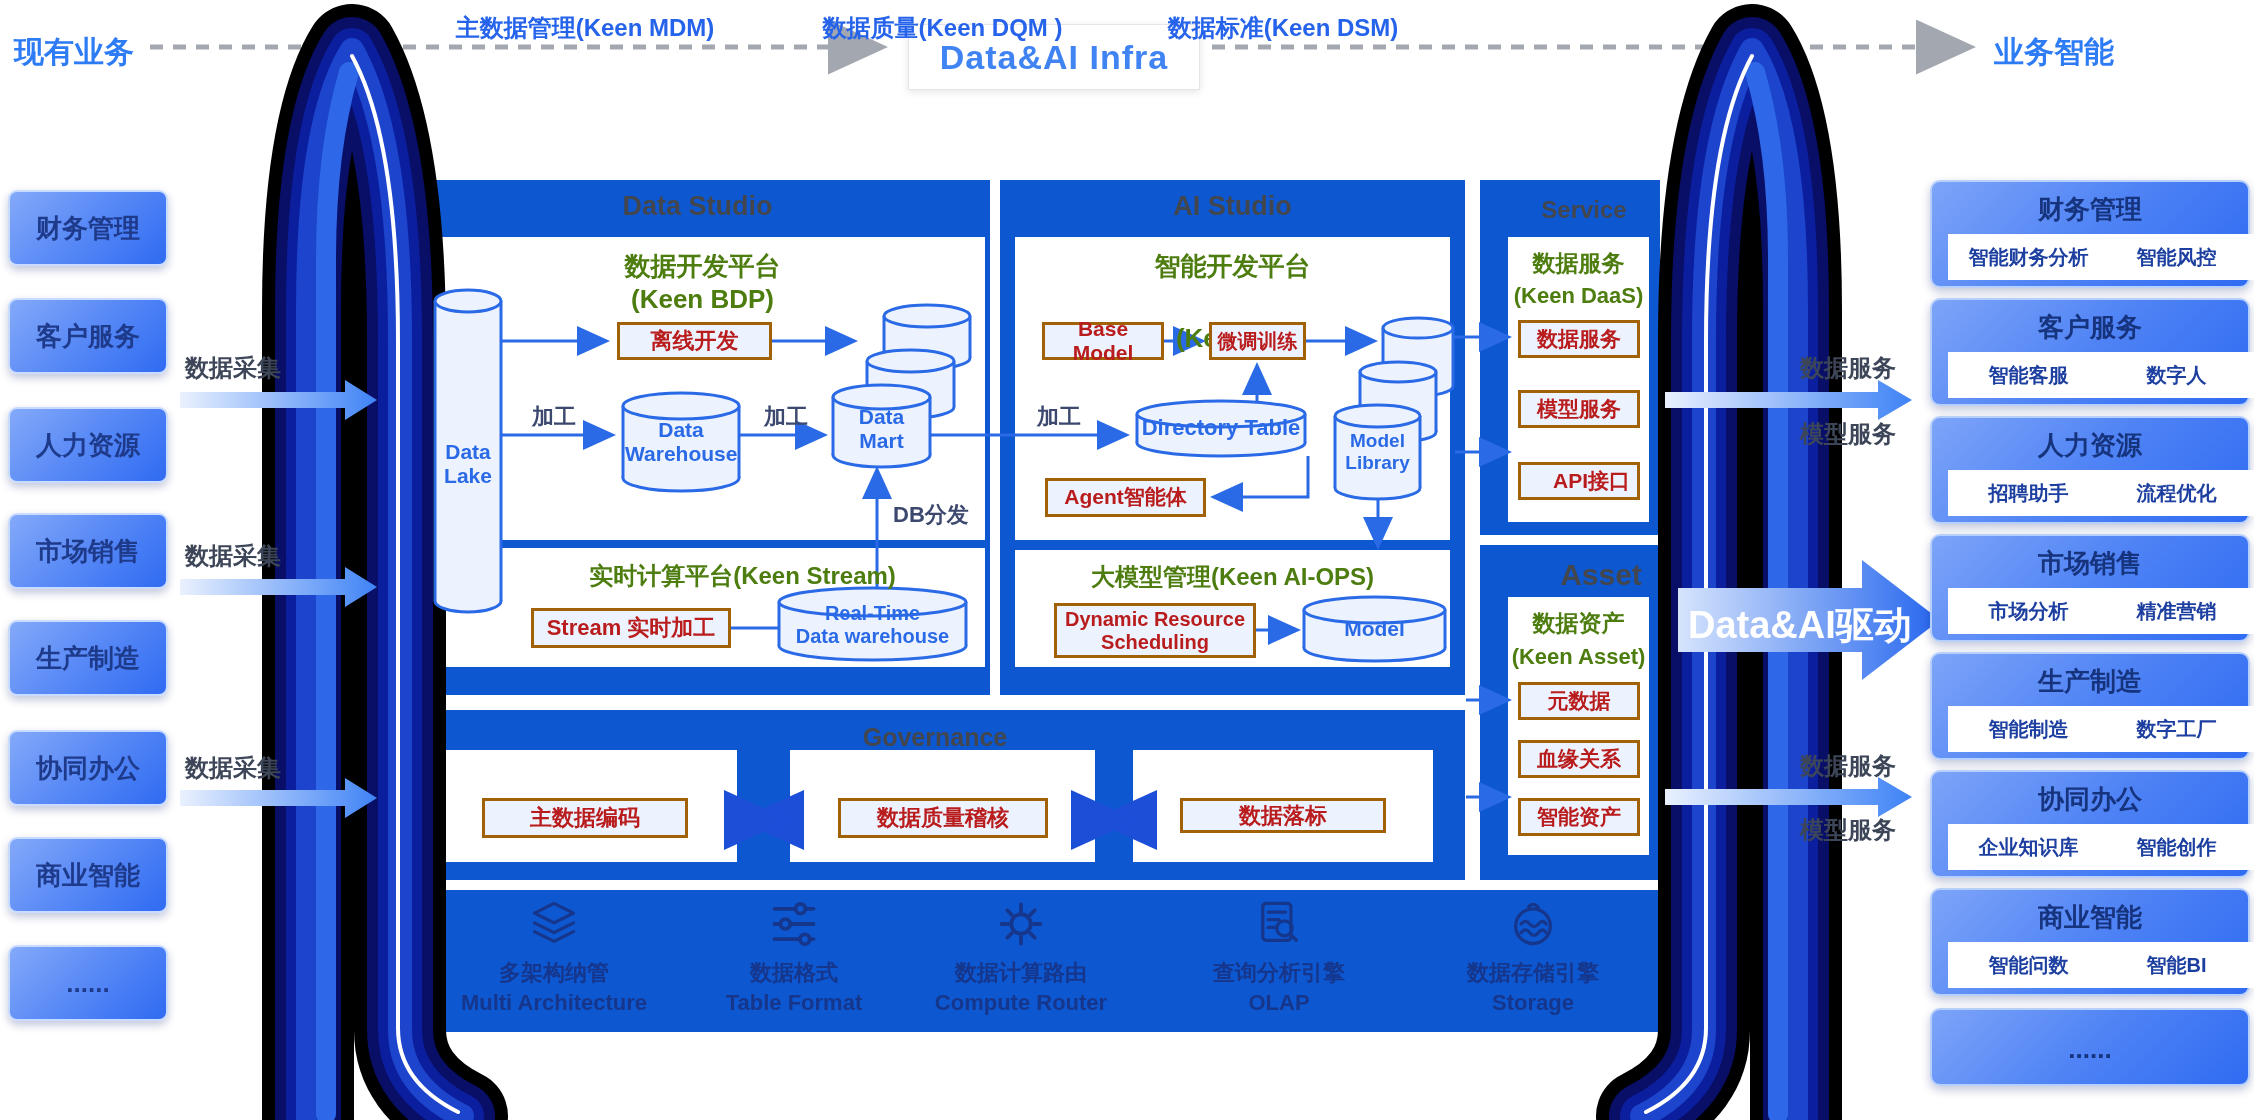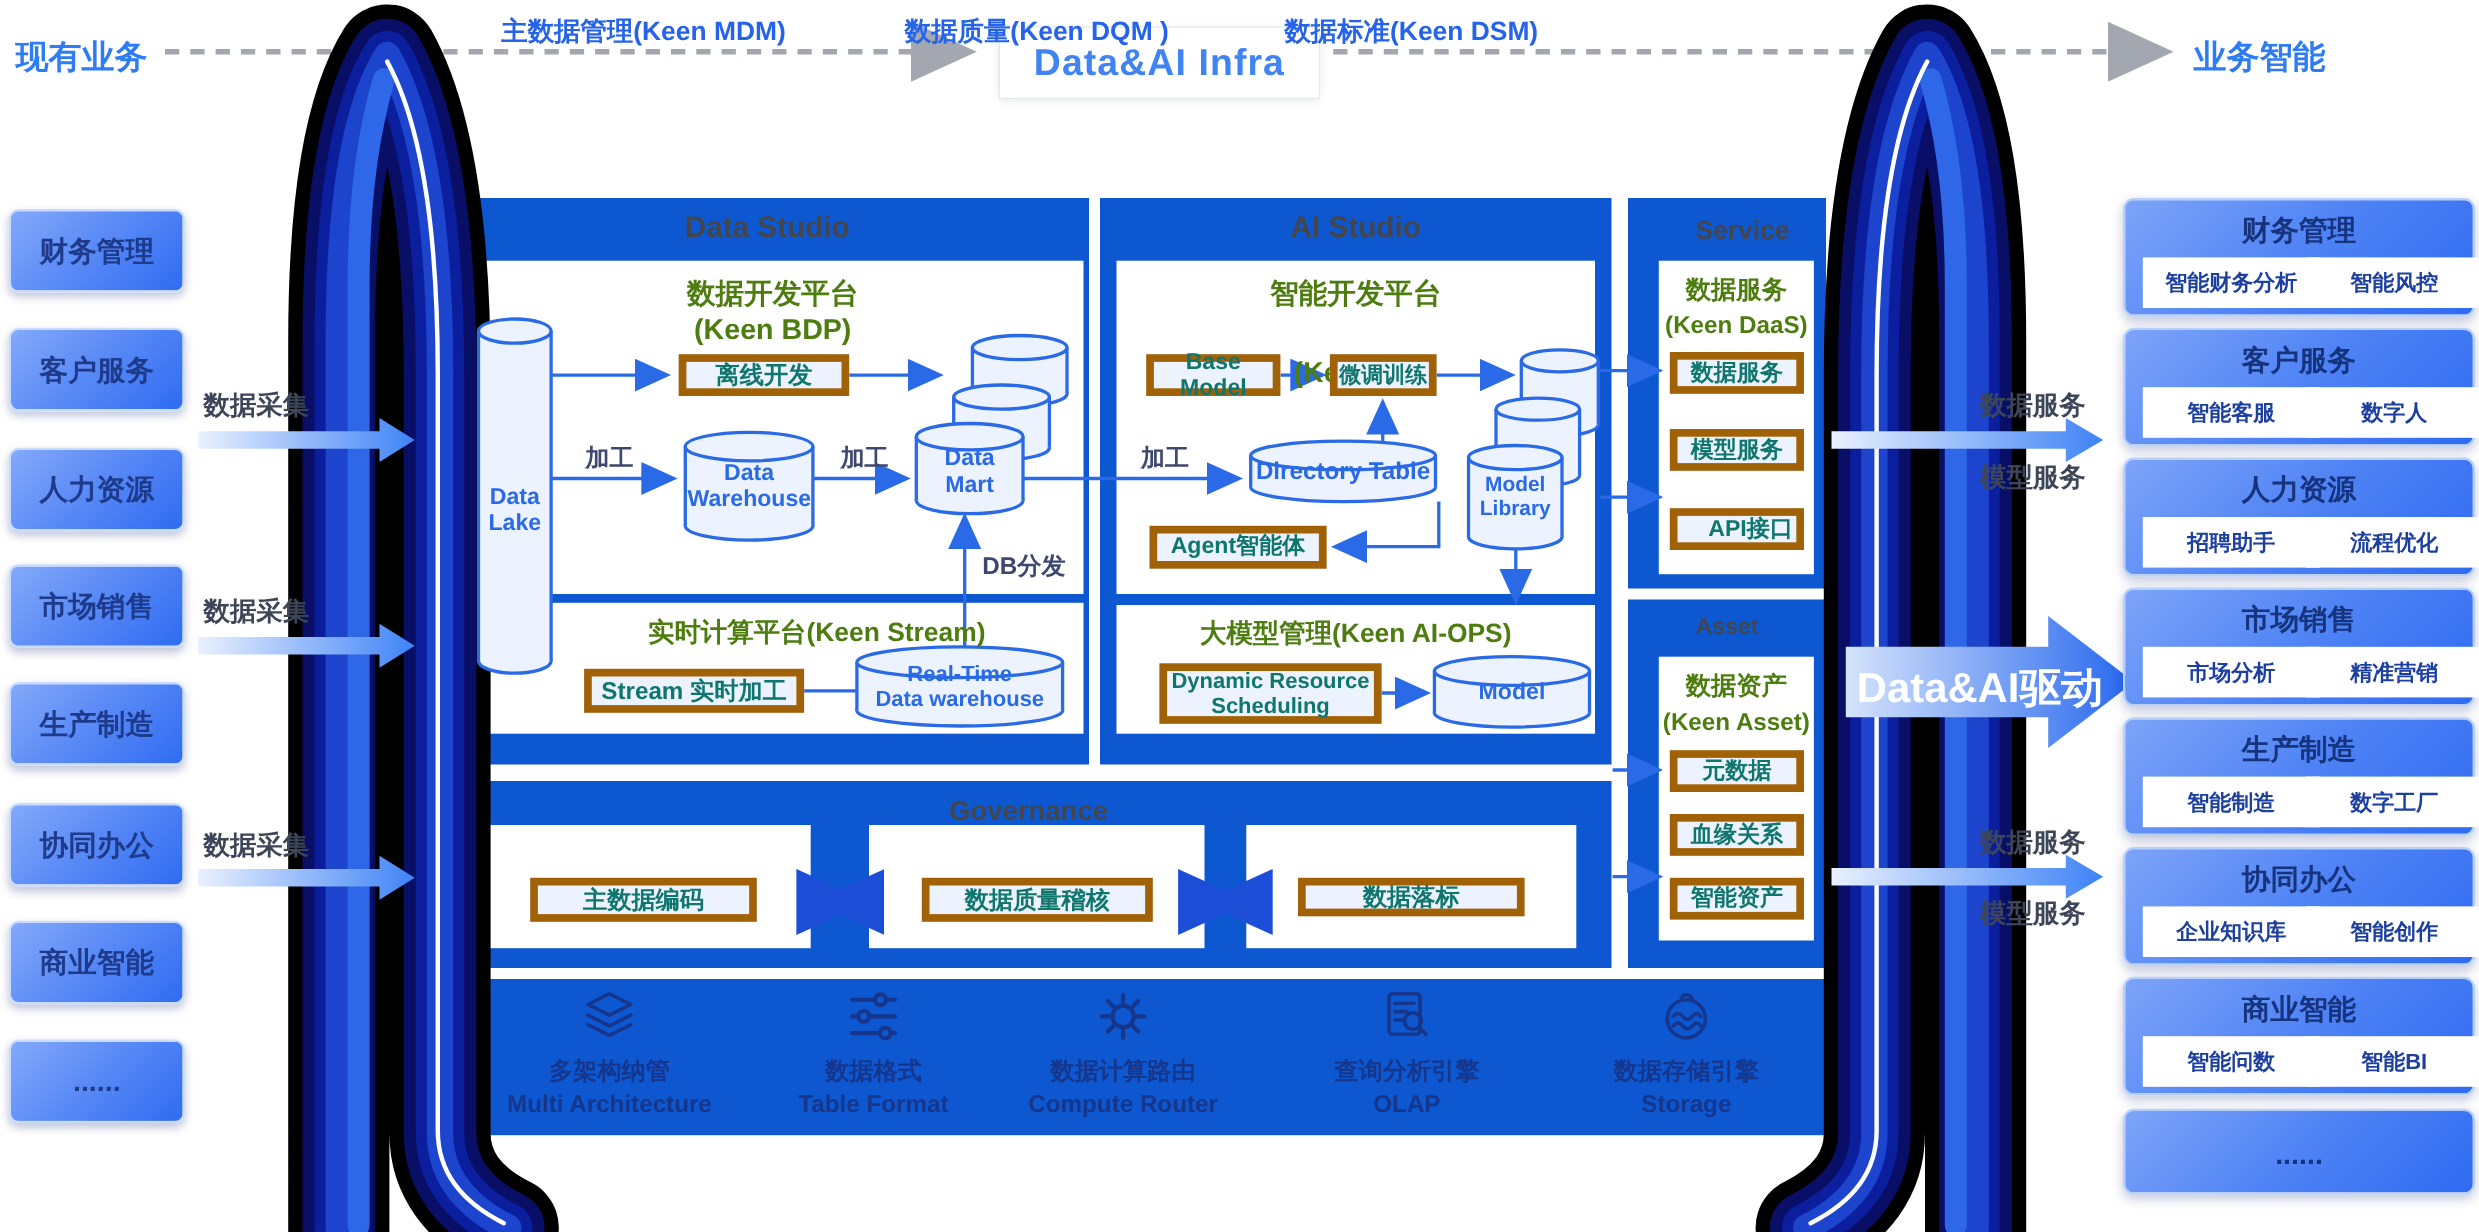--- a/index.html
+++ b/index.html
@@ -3,21 +3,21 @@
 <meta charset="utf-8">
 <style>
   html,body{margin:0;padding:0;background:#ffffff;}
   .canvas{position:relative;width:2254px;height:1120px;background:#ffffff;overflow:hidden;
           font-family:"Liberation Sans","DejaVu Sans",sans-serif;}
   .abs{position:absolute;}
   .panel-blue{position:absolute;background:#0d57d1;}
   .panel-white{position:absolute;background:#ffffff;}
   .ptitle{position:absolute;color:#43474d;font-weight:bold;text-align:center;}
   .btitle{position:absolute;color:#4d7c0f;font-weight:bold;text-align:center;line-height:1.2;}
-  .wbox{position:absolute;background:#edf3fe;border:7px solid #a16207;color:#0f766e;font-weight:600;
+  .wbox{position:absolute;background:#edf3fe;border:3px solid #a16207;color:#b91c1c;font-weight:600;
         display:flex;align-items:center;justify-content:center;text-align:center;line-height:1.15;box-sizing:border-box;}
   .lbl{position:absolute;font-weight:600;color:#3c486e;}
   .cyl-label{position:absolute;color:#2a6ae6;font-weight:600;text-align:center;line-height:1.15;}
   .side-item{position:absolute;left:8px;width:160px;height:76px;border-radius:9px;
              background:linear-gradient(135deg,#83a9f9 0%,#5b8bf6 45%,#2f6bf2 100%);
              border:2px solid #c9dbff;box-shadow:0 4px 8px rgba(10,30,110,.25);
              display:flex;align-items:center;justify-content:center;
              color:#1e3a8a;font-weight:bold;font-size:26px;box-sizing:border-box;}
   .rcard{position:absolute;left:1930px;width:320px;border-radius:10px;
          background:linear-gradient(135deg,#7da4f8 0%,#4f83f5 50%,#2f6bf2 100%);
@@ -291,21 +291,21 @@
   </div>
   <div class="cyl-label" style="left:1304px;top:617px;width:141px;font-size:21px;">Model</div>
 
   <div class="ptitle" style="left:1480px;top:196px;width:208px;font-size:24px;">Service</div>
   <div class="btitle" style="left:1508px;top:250px;width:141px;font-size:23px;">数据服务</div>
   <div class="btitle" style="left:1508px;top:283px;width:141px;font-size:22px;">(Keen DaaS)</div>
   <div class="wbox svcbtn" style="top:320px;">数据服务</div>
   <div class="wbox svcbtn" style="top:390px;">模型服务</div>
   <div class="wbox svcbtn" style="top:462px;padding-left:25px;">API接口</div>
 
-  <div class="ptitle" style="left:1480px;top:558px;width:180px;font-size:21px;">Asset</div>
+  <div class="ptitle" style="left:1480px;top:558px;width:180px;font-size:30px;padding-left:31px;">Asset</div>
   <div class="btitle" style="left:1508px;top:610px;width:141px;font-size:23px;">数据资产</div>
   <div class="btitle" style="left:1508px;top:644px;width:141px;font-size:22px;">(Keen Asset)</div>
   <div class="wbox assetbtn" style="top:682px;">元数据</div>
   <div class="wbox assetbtn" style="top:740px;">血缘关系</div>
   <div class="wbox assetbtn" style="top:798px;">智能资产</div>
 
   <div class="ptitle" style="left:405px;top:723px;width:1060px;font-size:25px;">Governance</div>
   <div class="gov-title" style="left:433px;width:304px;">主数据管理(Keen MDM)</div>
   <div class="wbox" style="left:482px;top:798px;width:206px;height:40px;font-size:22px;">主数据编码</div>
   <div class="gov-title" style="left:790px;width:305px;">数据质量(Keen DQM )</div>

